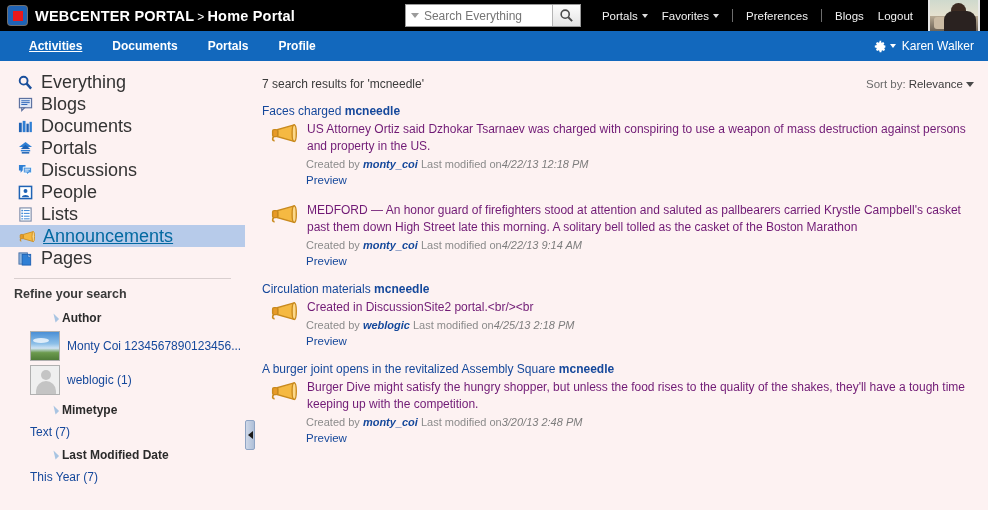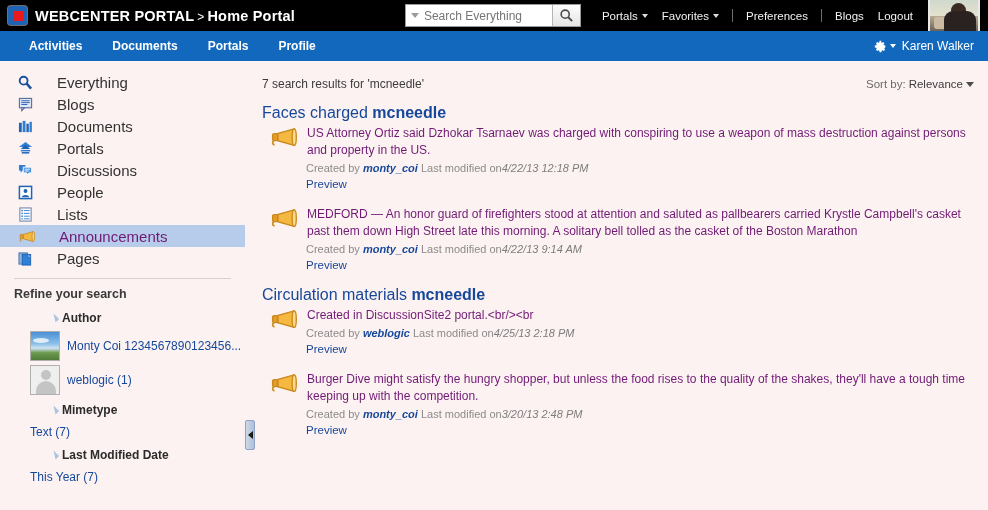--- a/index.html
+++ b/index.html
@@ -77,37 +77,37 @@
     background:#cbbba3; border-radius:3px;}
   
   .bluebar {
     position: absolute; left: 0; top: 31px; width: 988px; height: 30px;
     background: #1268bd; display: flex; align-items: center;
   }
   .bluebar .tab {
     color: #fff; font-size: 12px; font-weight: bold; text-decoration: none;
     padding: 0 15px; line-height: 30px; white-space: nowrap;
   }
-  .bluebar .tab:first-child { margin-left: 14px; }
+  .bluebar .tab:first-child { margin-left: 14px; text-decoration: underline; }
   .blue-right { margin-left: auto; display: flex; align-items: center;
     gap: 6px; padding-right: 14px; }
   .gear-wrap { display: flex; align-items: center; gap: 3px; }
   .username { color: #fff; font-size: 12px; white-space: nowrap; }
   
   .sidebar {
     position: absolute; left: 0; top: 61px; width: 245px; height: 449px;
     background: #fdf2f2; padding-top: 10px;
   }
   .side-item {
     display: flex; align-items: center; height: 22px; padding-left: 18px;
     gap: 8px; cursor: pointer;
   }
   .side-item.active { background: #b7cbea; }
-  .side-label { font-size: 15px; color: #333; white-space: nowrap; margin-left: 16px; }
-  .side-item.active .side-label { color: #701a75; }
+  .side-label { font-size: 18px; color: #333; white-space: nowrap; }
+  .side-item.active .side-label { color: #0369a1; text-decoration: underline; }
   .divider { height:1px; background:#d9cfcf; margin: 9px 14px 0 14px; }
   .refine-title { font-size:12.5px; font-weight:bold; color:#3a3a3a;
     padding: 8px 0 2px 14px; }
   .facet-head {
     display:flex; align-items:center; gap:5px; padding: 8px 0 2px 20px; margin-left: 32px;
   }
   .tri {
     width:0;height:0;border-left:5px solid transparent;
     border-bottom:8px solid #a8c4e2; transform: rotate(-45deg);
     flex: 0 0 auto;
@@ -157,21 +157,21 @@
     padding: 16px 14px 0 7px; overflow:hidden;
   }
   .results-head { display:flex; align-items:baseline; }
   .results-count { font-size:12px; color:#3b3b3b; }
   .sortby { margin-left:auto; display:flex; align-items:center; gap:3px; }
   .sortby-label { font-size:11.5px; color:#6b6b6b; }
   .sortby-value { font-size:11.5px; color:#3b3b3b; }
   .sortby .caret-down { border-top-color:#4a4a4a; border-left-width:4px;
     border-right-width:4px; border-top-width:5px; }
   .result { margin-top: 13px; }
-  .r-title { font-size:16px; color:#15489b; text-decoration:none;
+  .r-title { font-size:12px; color:#15489b; text-decoration:none;
     display:block; margin-bottom:2px; }
   .r-title .hl { font-weight:bold; }
   .r-body { display:flex; gap:9px; padding-left: 7px; }
   .r-main { flex:1; }
   .r-snippet { font-size:12px; color:#701a75; line-height:17px; margin:1px;}
   .r-meta { font-size:11px; color:#8b8b8b; margin-top:3px; }
   .r-meta .who { font-style:italic; color:#15489b; font-weight:bold;}
   .r-meta .when { font-style:italic; color:#7d7d7d;margin-top:46px; }
   .r-preview { font-size:11.5px; color:#15489b; text-decoration:none;
     display:inline-block; margin-top:3px; }
@@ -438,20 +438,21 @@
       </svg>
       <div class="r-main">
         <p class="r-snippet">Created in DiscussionSite2 portal.&lt;br/&gt;&lt;br</p>
         <div class="r-meta"><span>Created by </span><span class="who">weblogic</span><span> Last modified on</span><span class="when">4/25/13 2:18 PM</span></div>
         <a class="r-preview" href="#">Preview</a>
       </div>
     </div>
   </div>
 
   <div class="result">
+    <a class="r-title" href="#"><span>A burger joint opens in the revitalized Assembly Square </span><span class="hl">mcneedle</span></a>
     <div class="r-body">
       <svg class="megaphone" viewBox="0 0 20 16">
         <path d="M18 2.2 L6.2 5.6 L6.2 10.6 L18 14 Z" fill="#f5b942" stroke="#c98a1e" stroke-width="1"></path>
         <ellipse cx="18" cy="8.1" rx="1.5" ry="5.9" fill="#fdd98a" stroke="#c98a1e" stroke-width="1"></ellipse>
         <rect x="2.6" y="5.6" width="3.6" height="5" rx="1" fill="#e79a28" stroke="#c98a1e" stroke-width="1"></rect>
         <path d="M3.4 10.6 C2 12 2.6 13.6 4 13.4" fill="none" stroke="#c98a1e" stroke-width="1.2"></path>
       </svg>
       <div class="r-main">
         <p class="r-snippet">Burger Dive might satisfy the hungry shopper, but unless the food rises to the quality of the shakes, they'll have a tough time keeping up with the competition.</p>
         <div class="r-meta"><span>Created by </span><span class="who">monty_coi</span><span> Last modified on</span><span class="when">3/20/13 2:48 PM</span></div>

